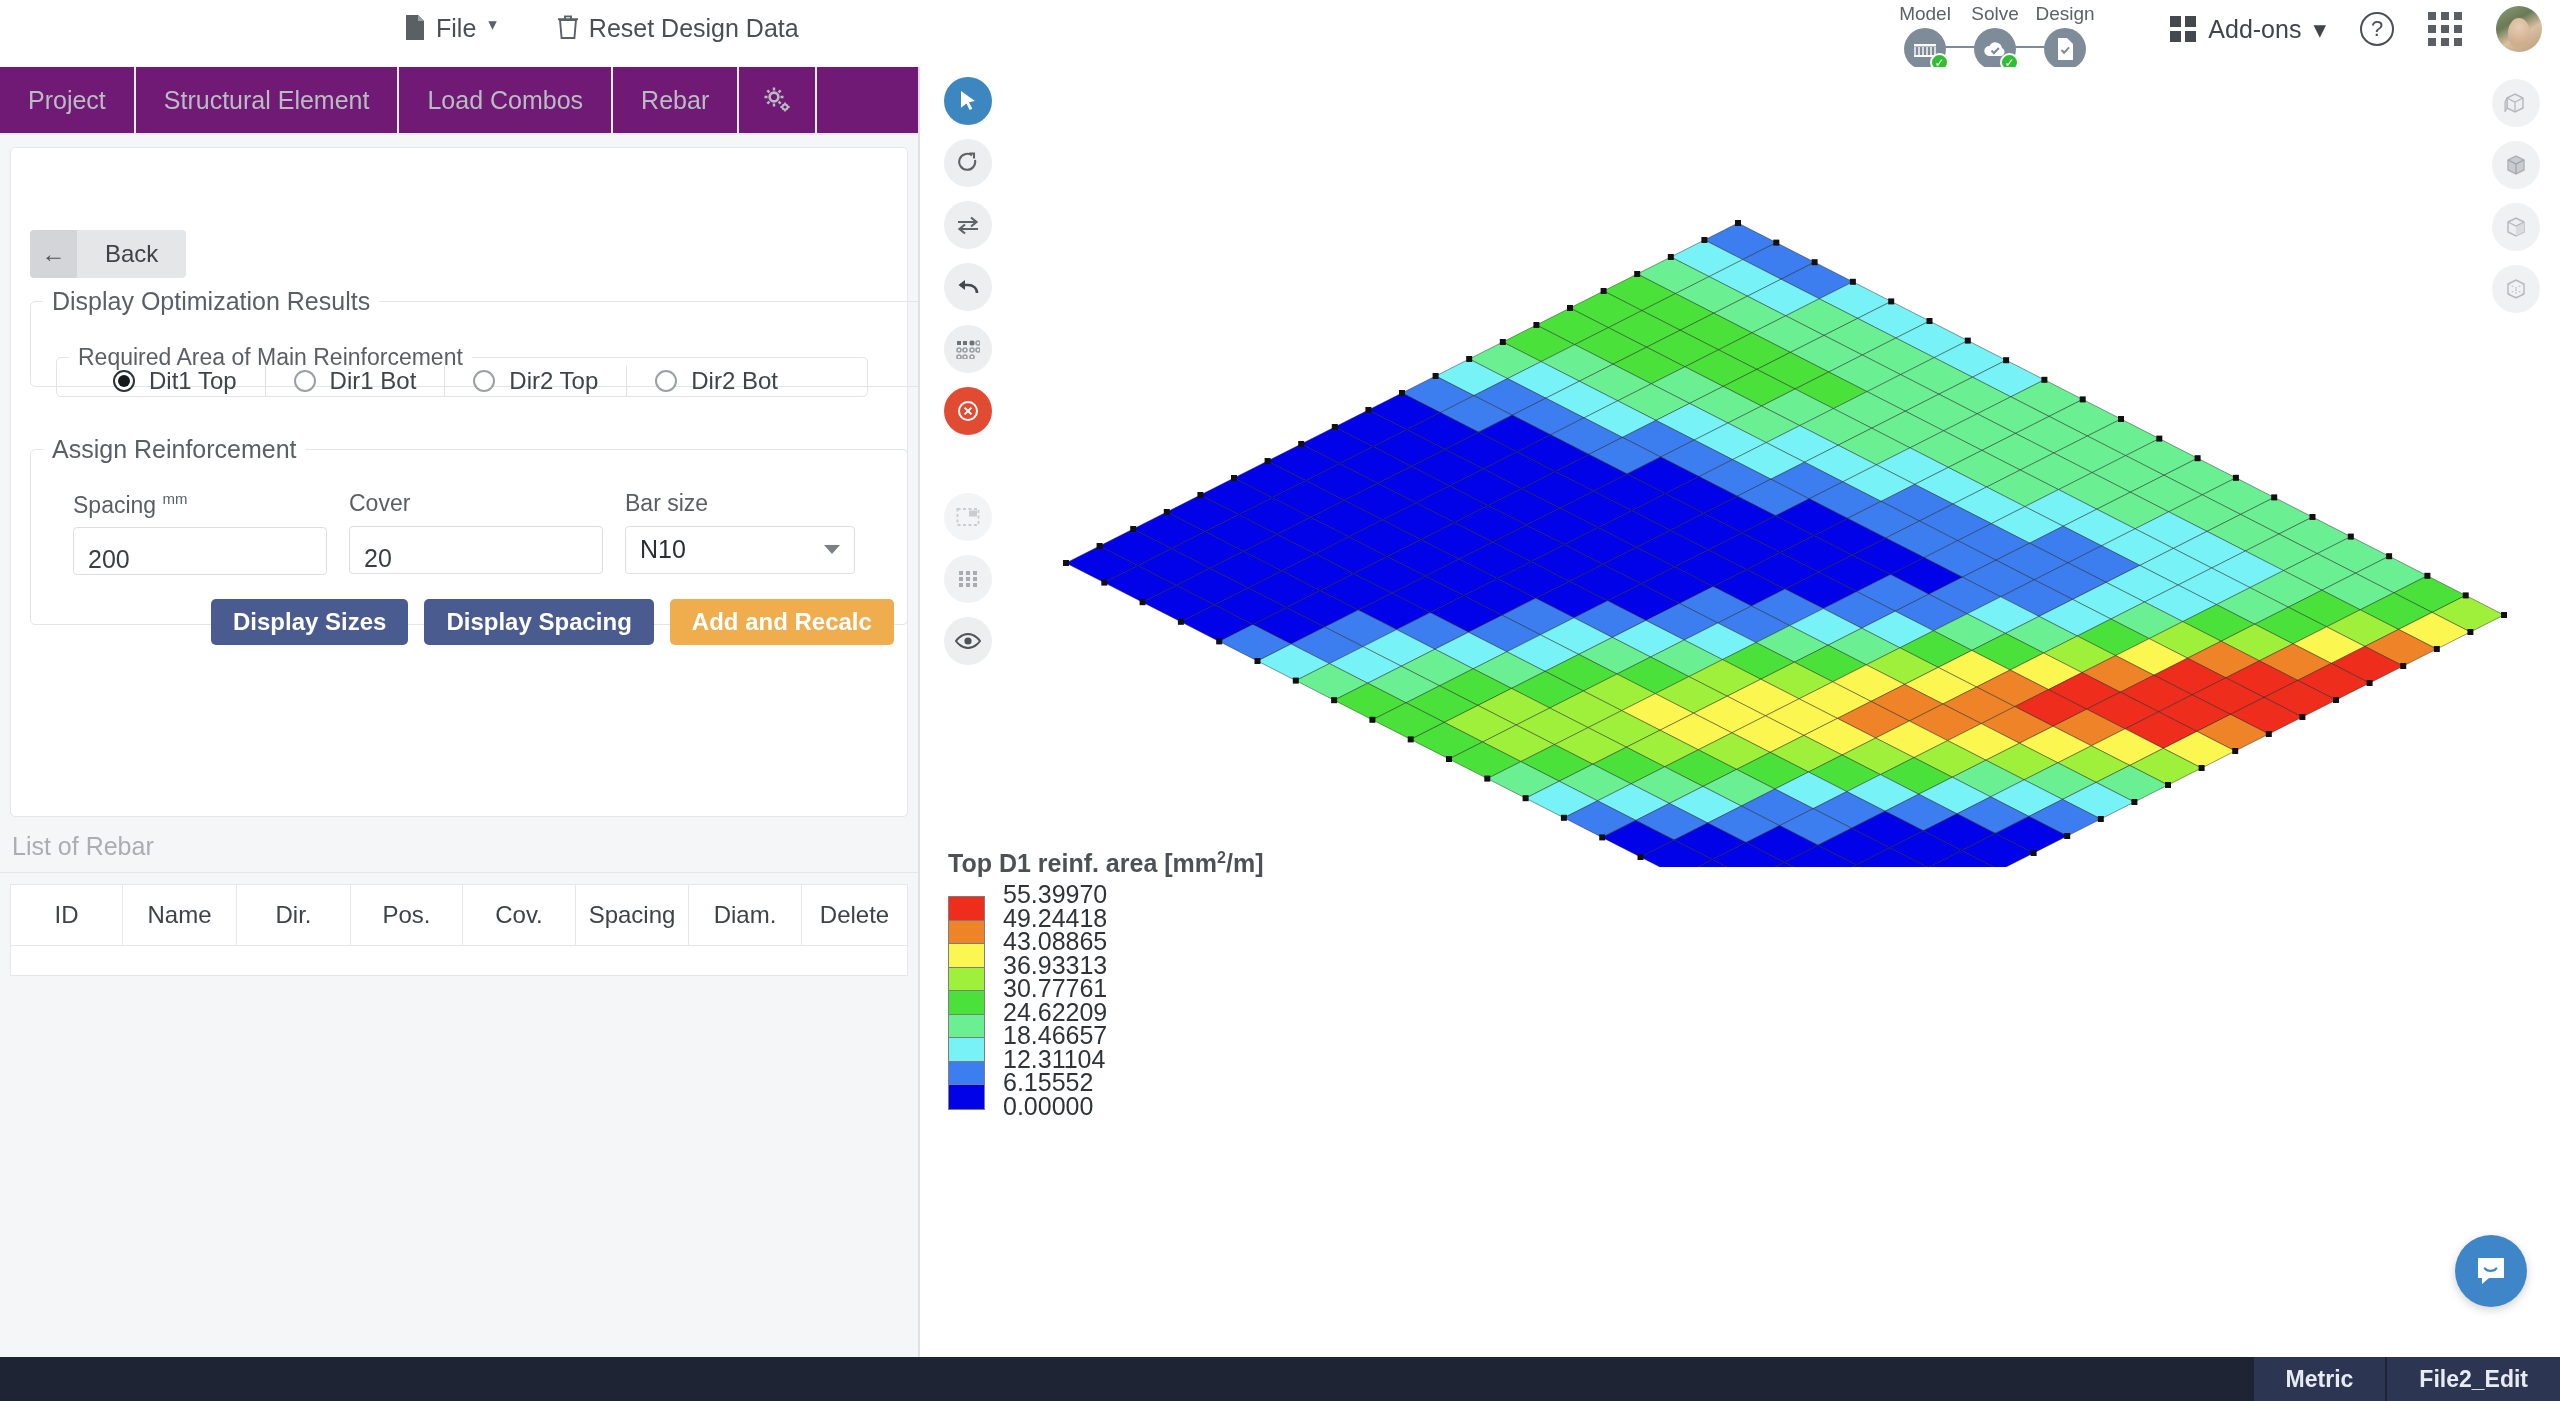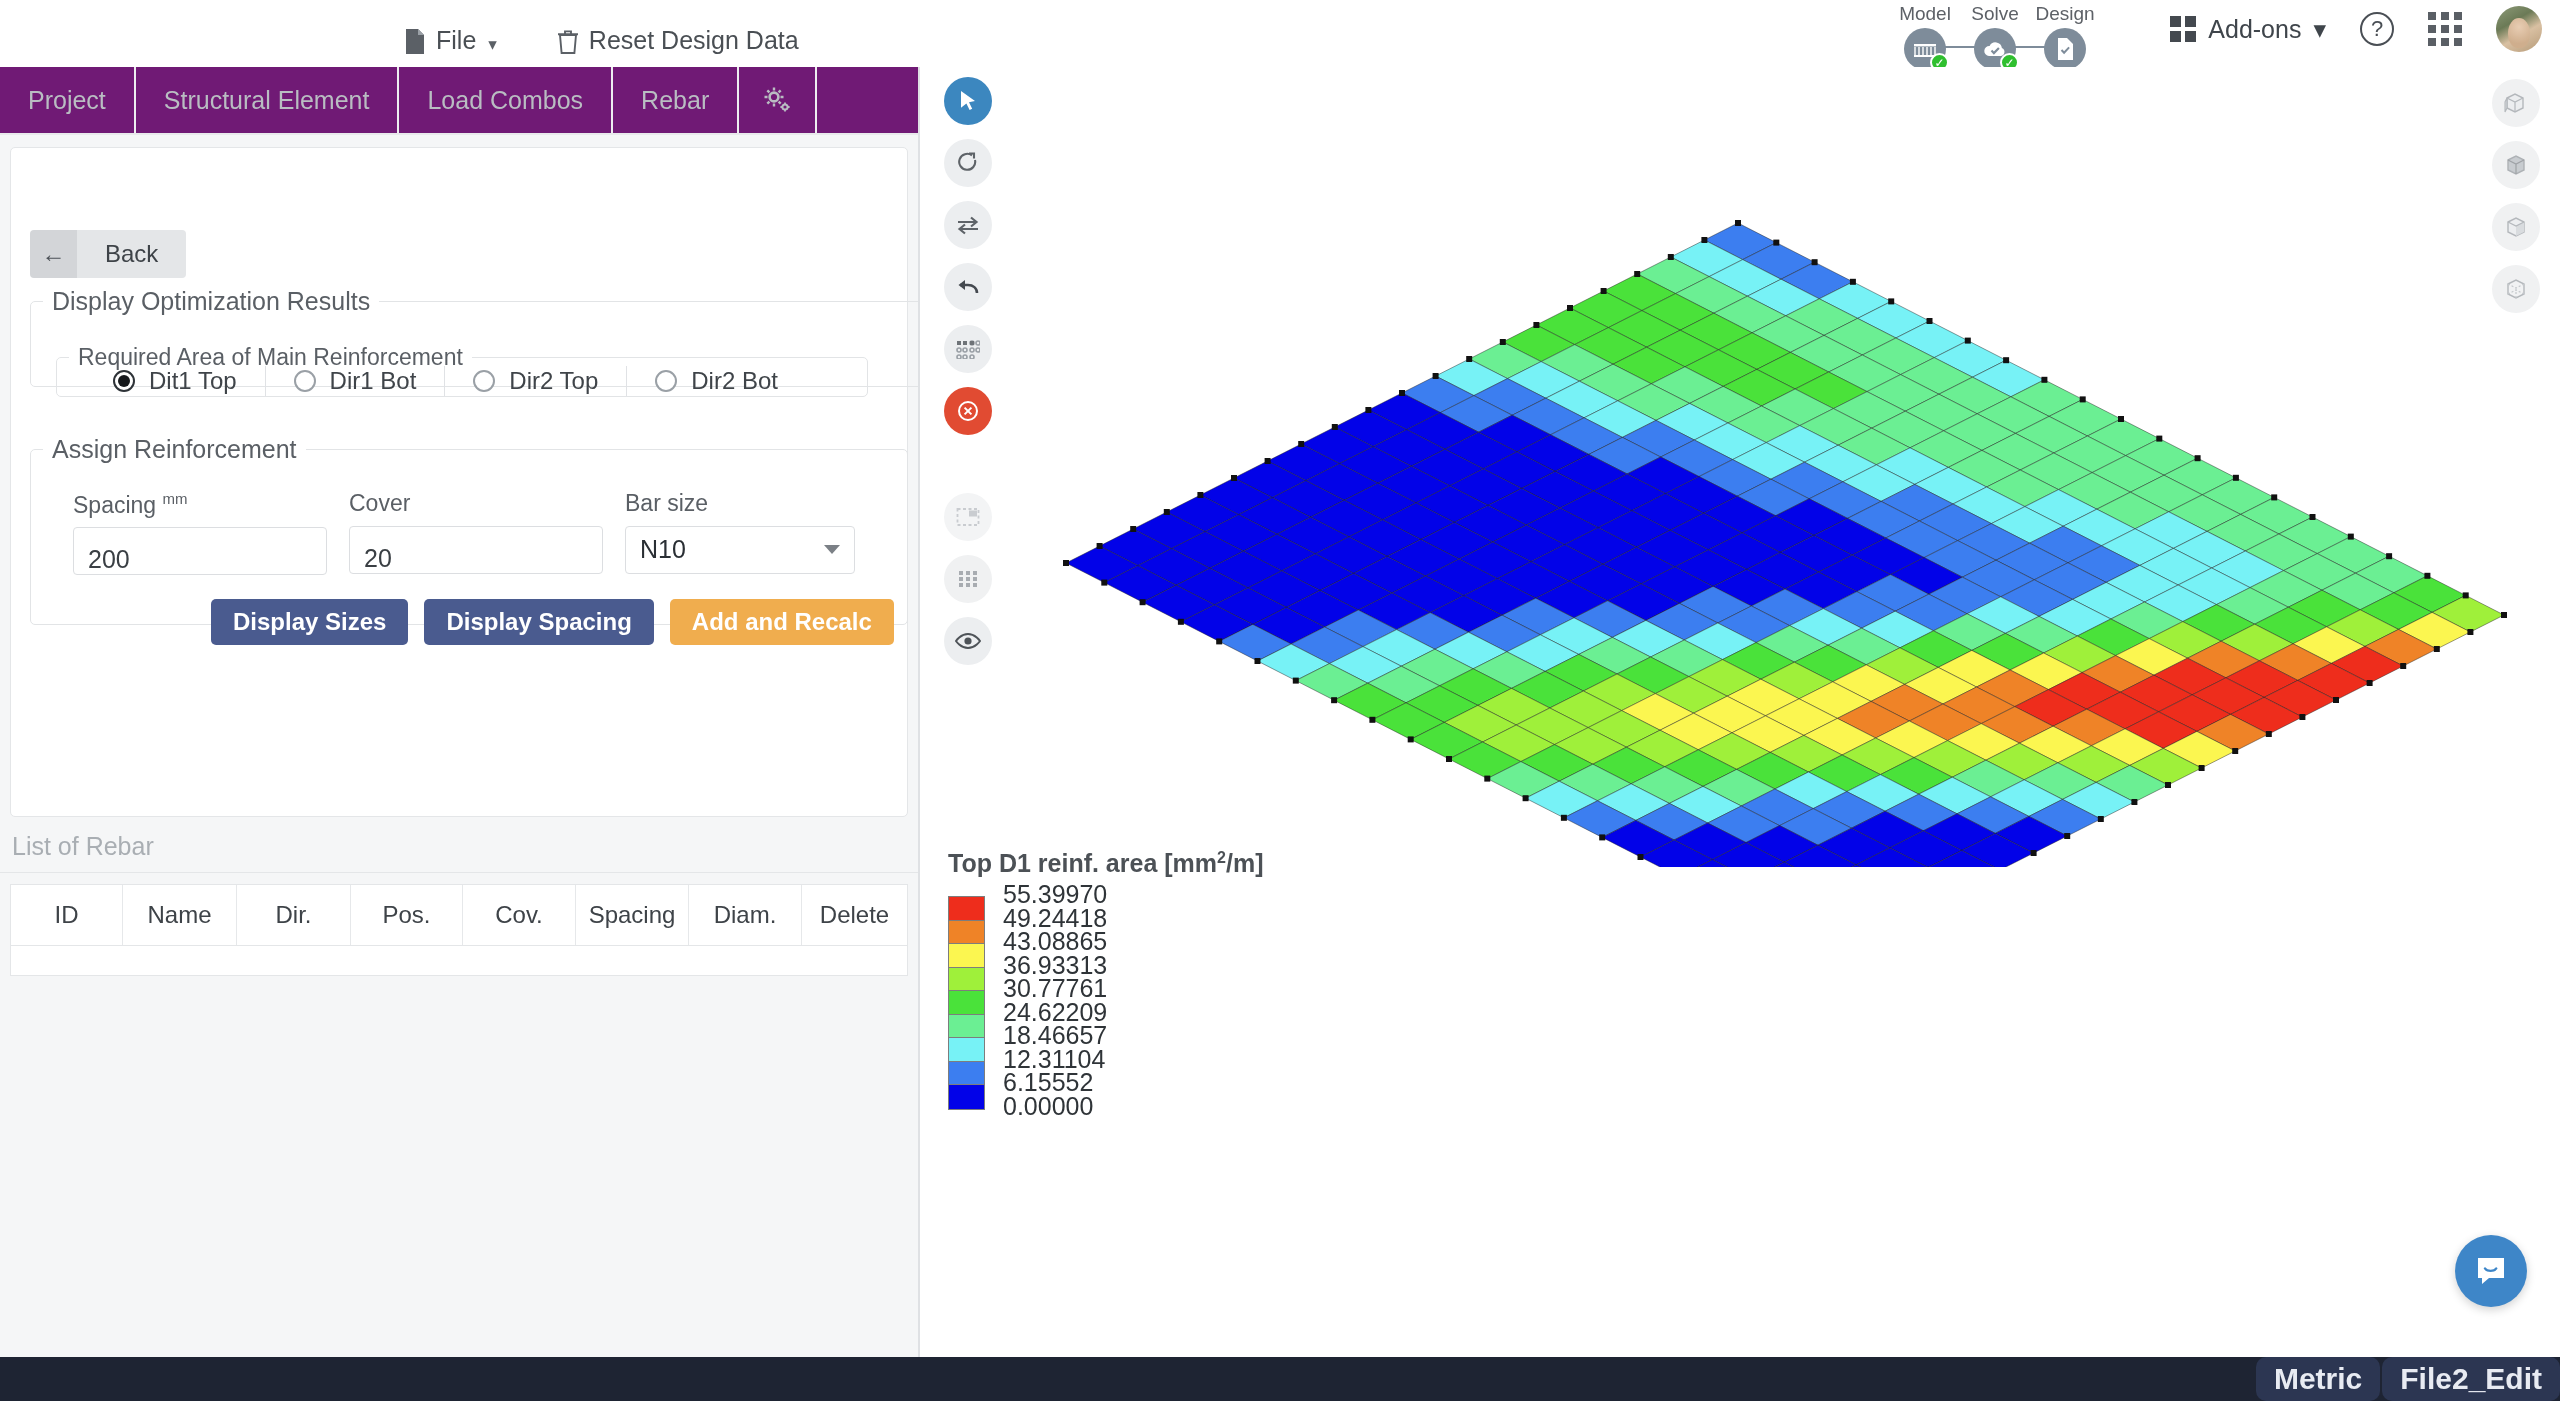--- a/index.html
+++ b/index.html
@@ -16,24 +16,23 @@
   .topbar {
     position: absolute; left: 0; top: 0; width: 2560px; height: 67px;
     background: #ffffff;
     display: flex; align-items: center;
   }
   .topbar-center {
     position: absolute; left: 400px; top: 8px;
     display: flex; align-items: center; gap: 52px;
   }
   .menu-item {
-    display: flex; align-items: flex-end; gap: 10px;
+    display: flex; align-items: flex-start; gap: 10px;
     color: #4a4f54; font-size: 25px; cursor: pointer;
     padding: 6px 4px;
-    margin-top: 12px;
   }
   .menu-item .caret {
     font-size: 17px; color: #5b6066; margin-left: 2px;
   }
   .ic { display: inline-flex; align-items: center; justify-content: center; }
 
   
   .workflow {
     position: absolute; right: 460px; top: 3px;
     display: flex; align-items: flex-start; gap: 0px;
@@ -270,22 +269,22 @@
     cursor: pointer; box-shadow: 0 3px 10px rgba(0,0,0,.18);
   }
 
   
   .statusbar {
     position: absolute; left: 0; top: 1357px; width: 2560px; height: 44px;
     background: #1e2433; display: flex; align-items: stretch; justify-content: flex-end;
   }
   .status-cell {
     display: flex; align-items: center; justify-content: center;
-    background: #2c3652; color: #e8ebf2; font-size: 30px; font-weight: bold;
-    padding: 0 18px; margin-left: 2px; border-radius: 10px;
+    background: #2c3652; color: #e8ebf2; font-size: 23px; font-weight: bold;
+    padding: 0 32px; margin-left: 2px;
   }
 </style>
 </head>
 <body>
 
 <div class="topbar">
   <div class="topbar-center">
     <div class="menu-item">
       <span class="ic">
         <svg width="22" height="27" viewBox="0 0 22 27">

